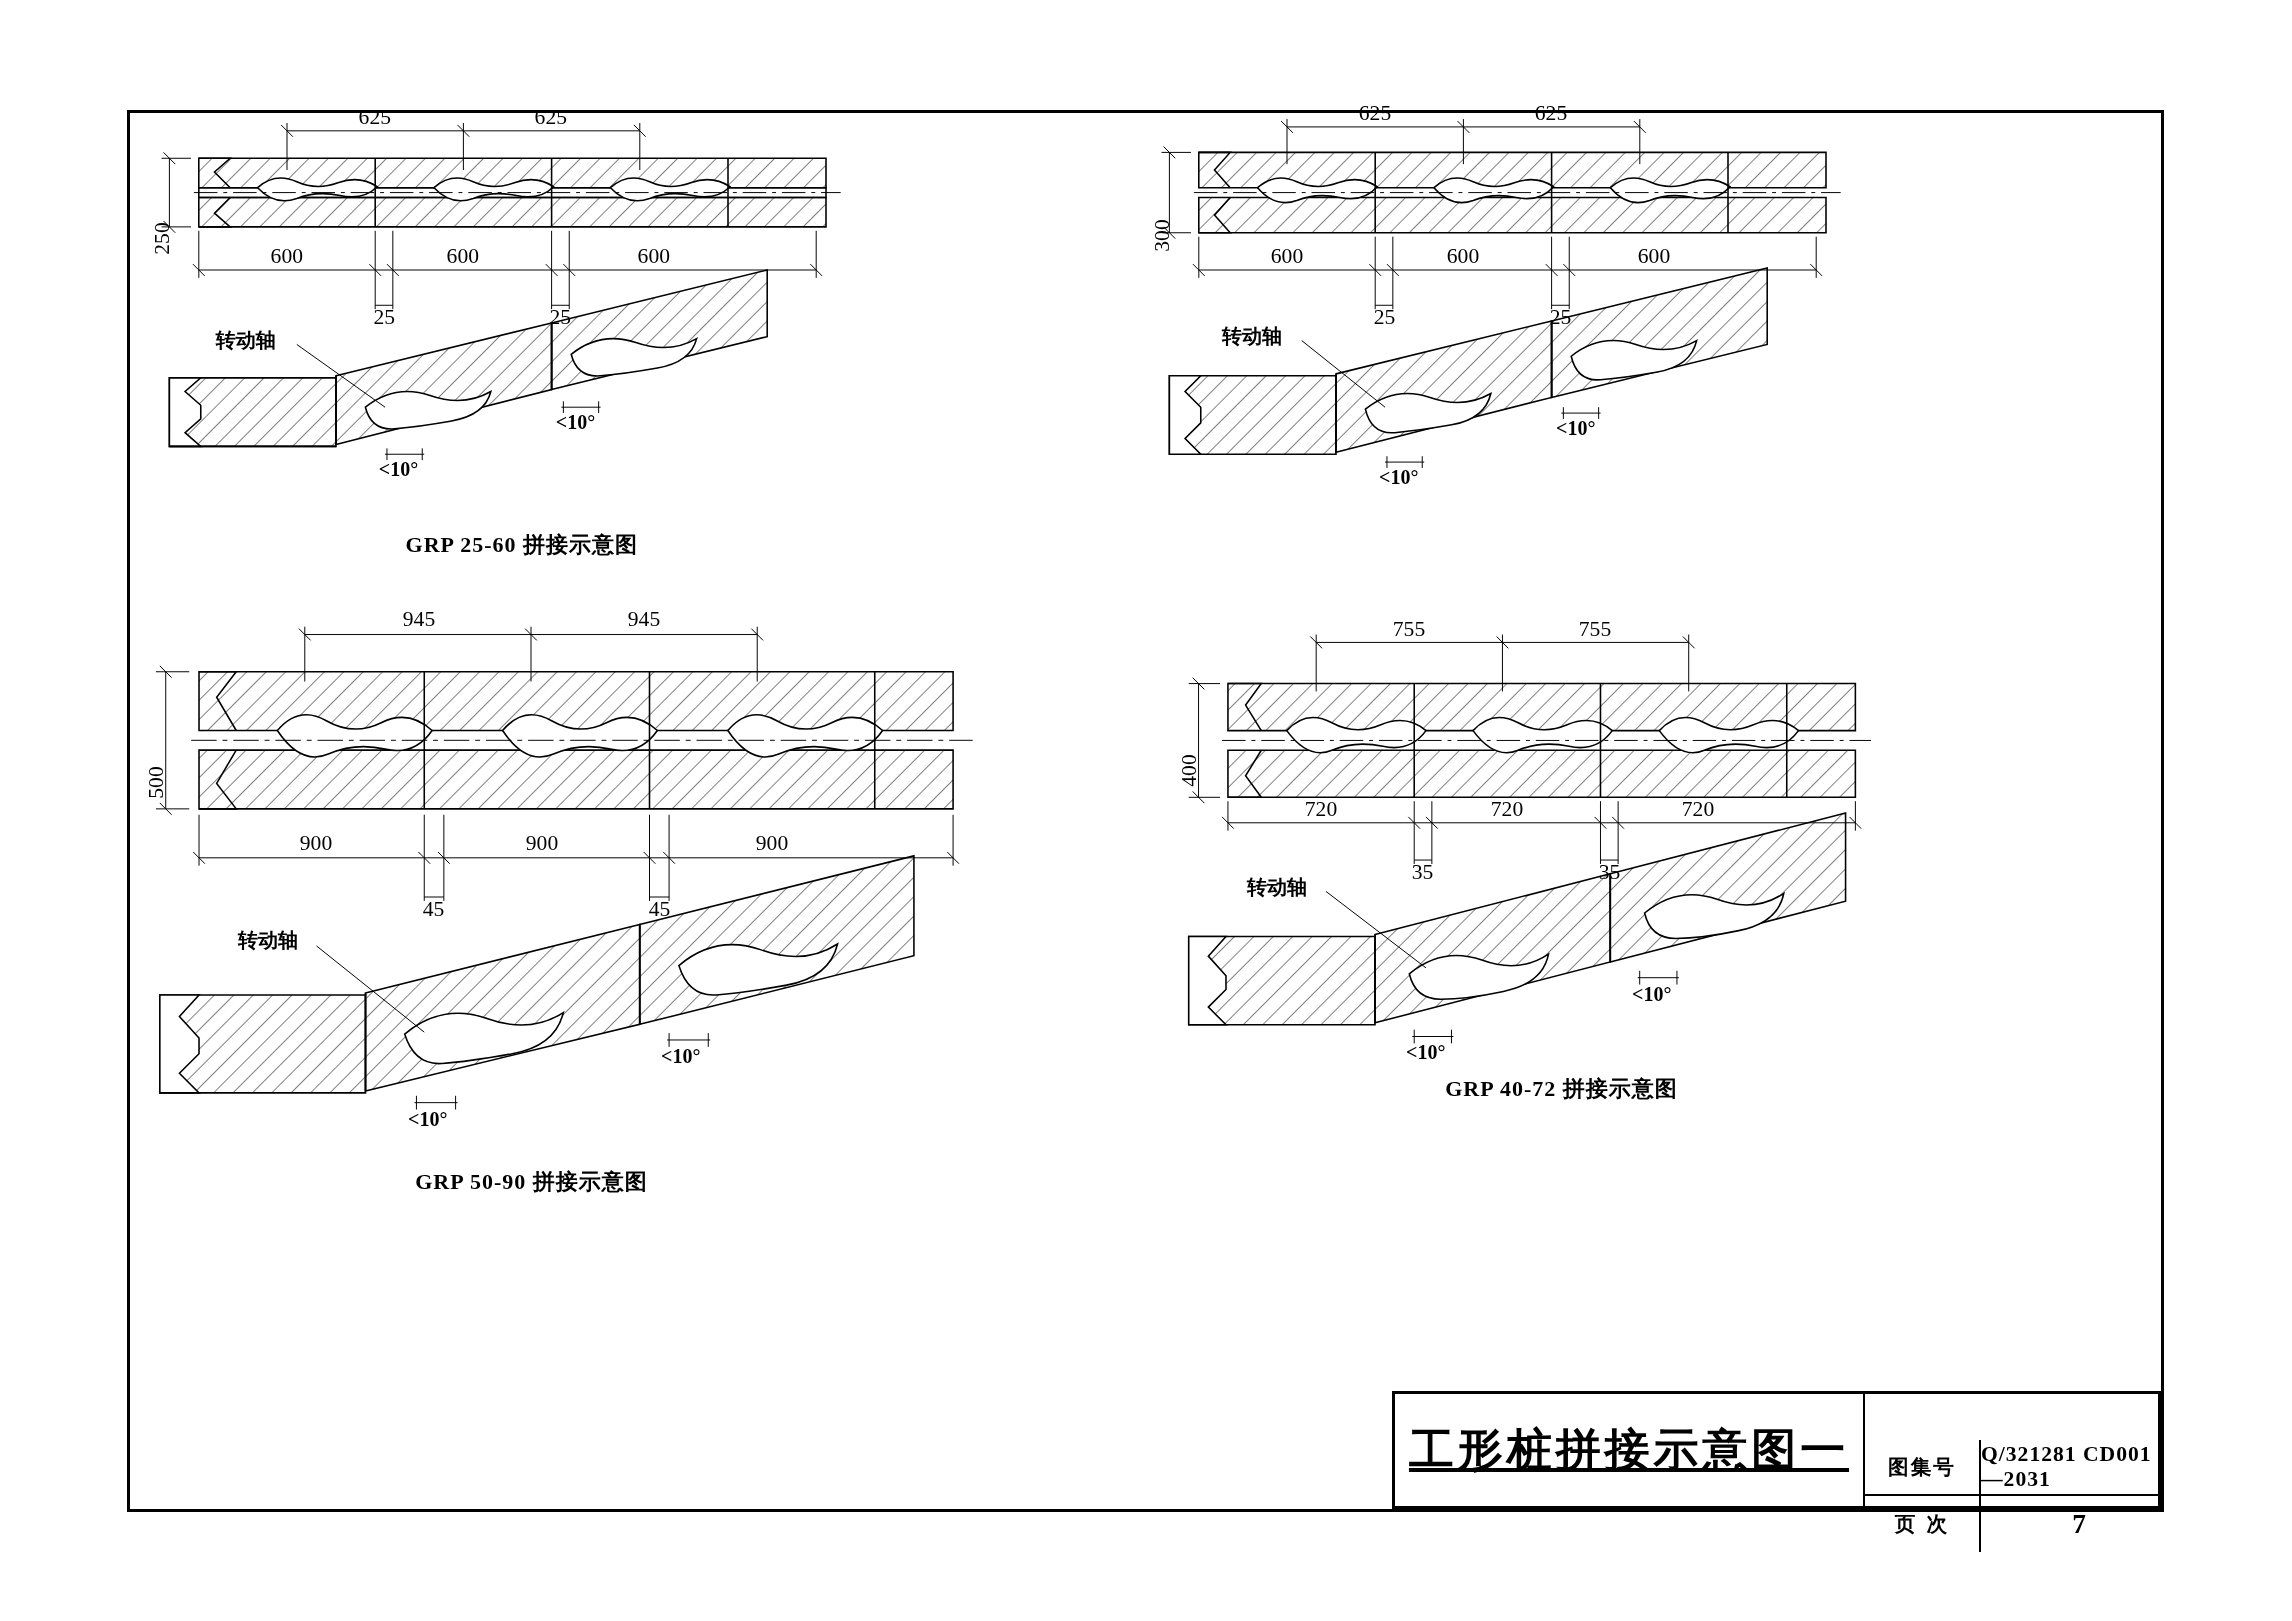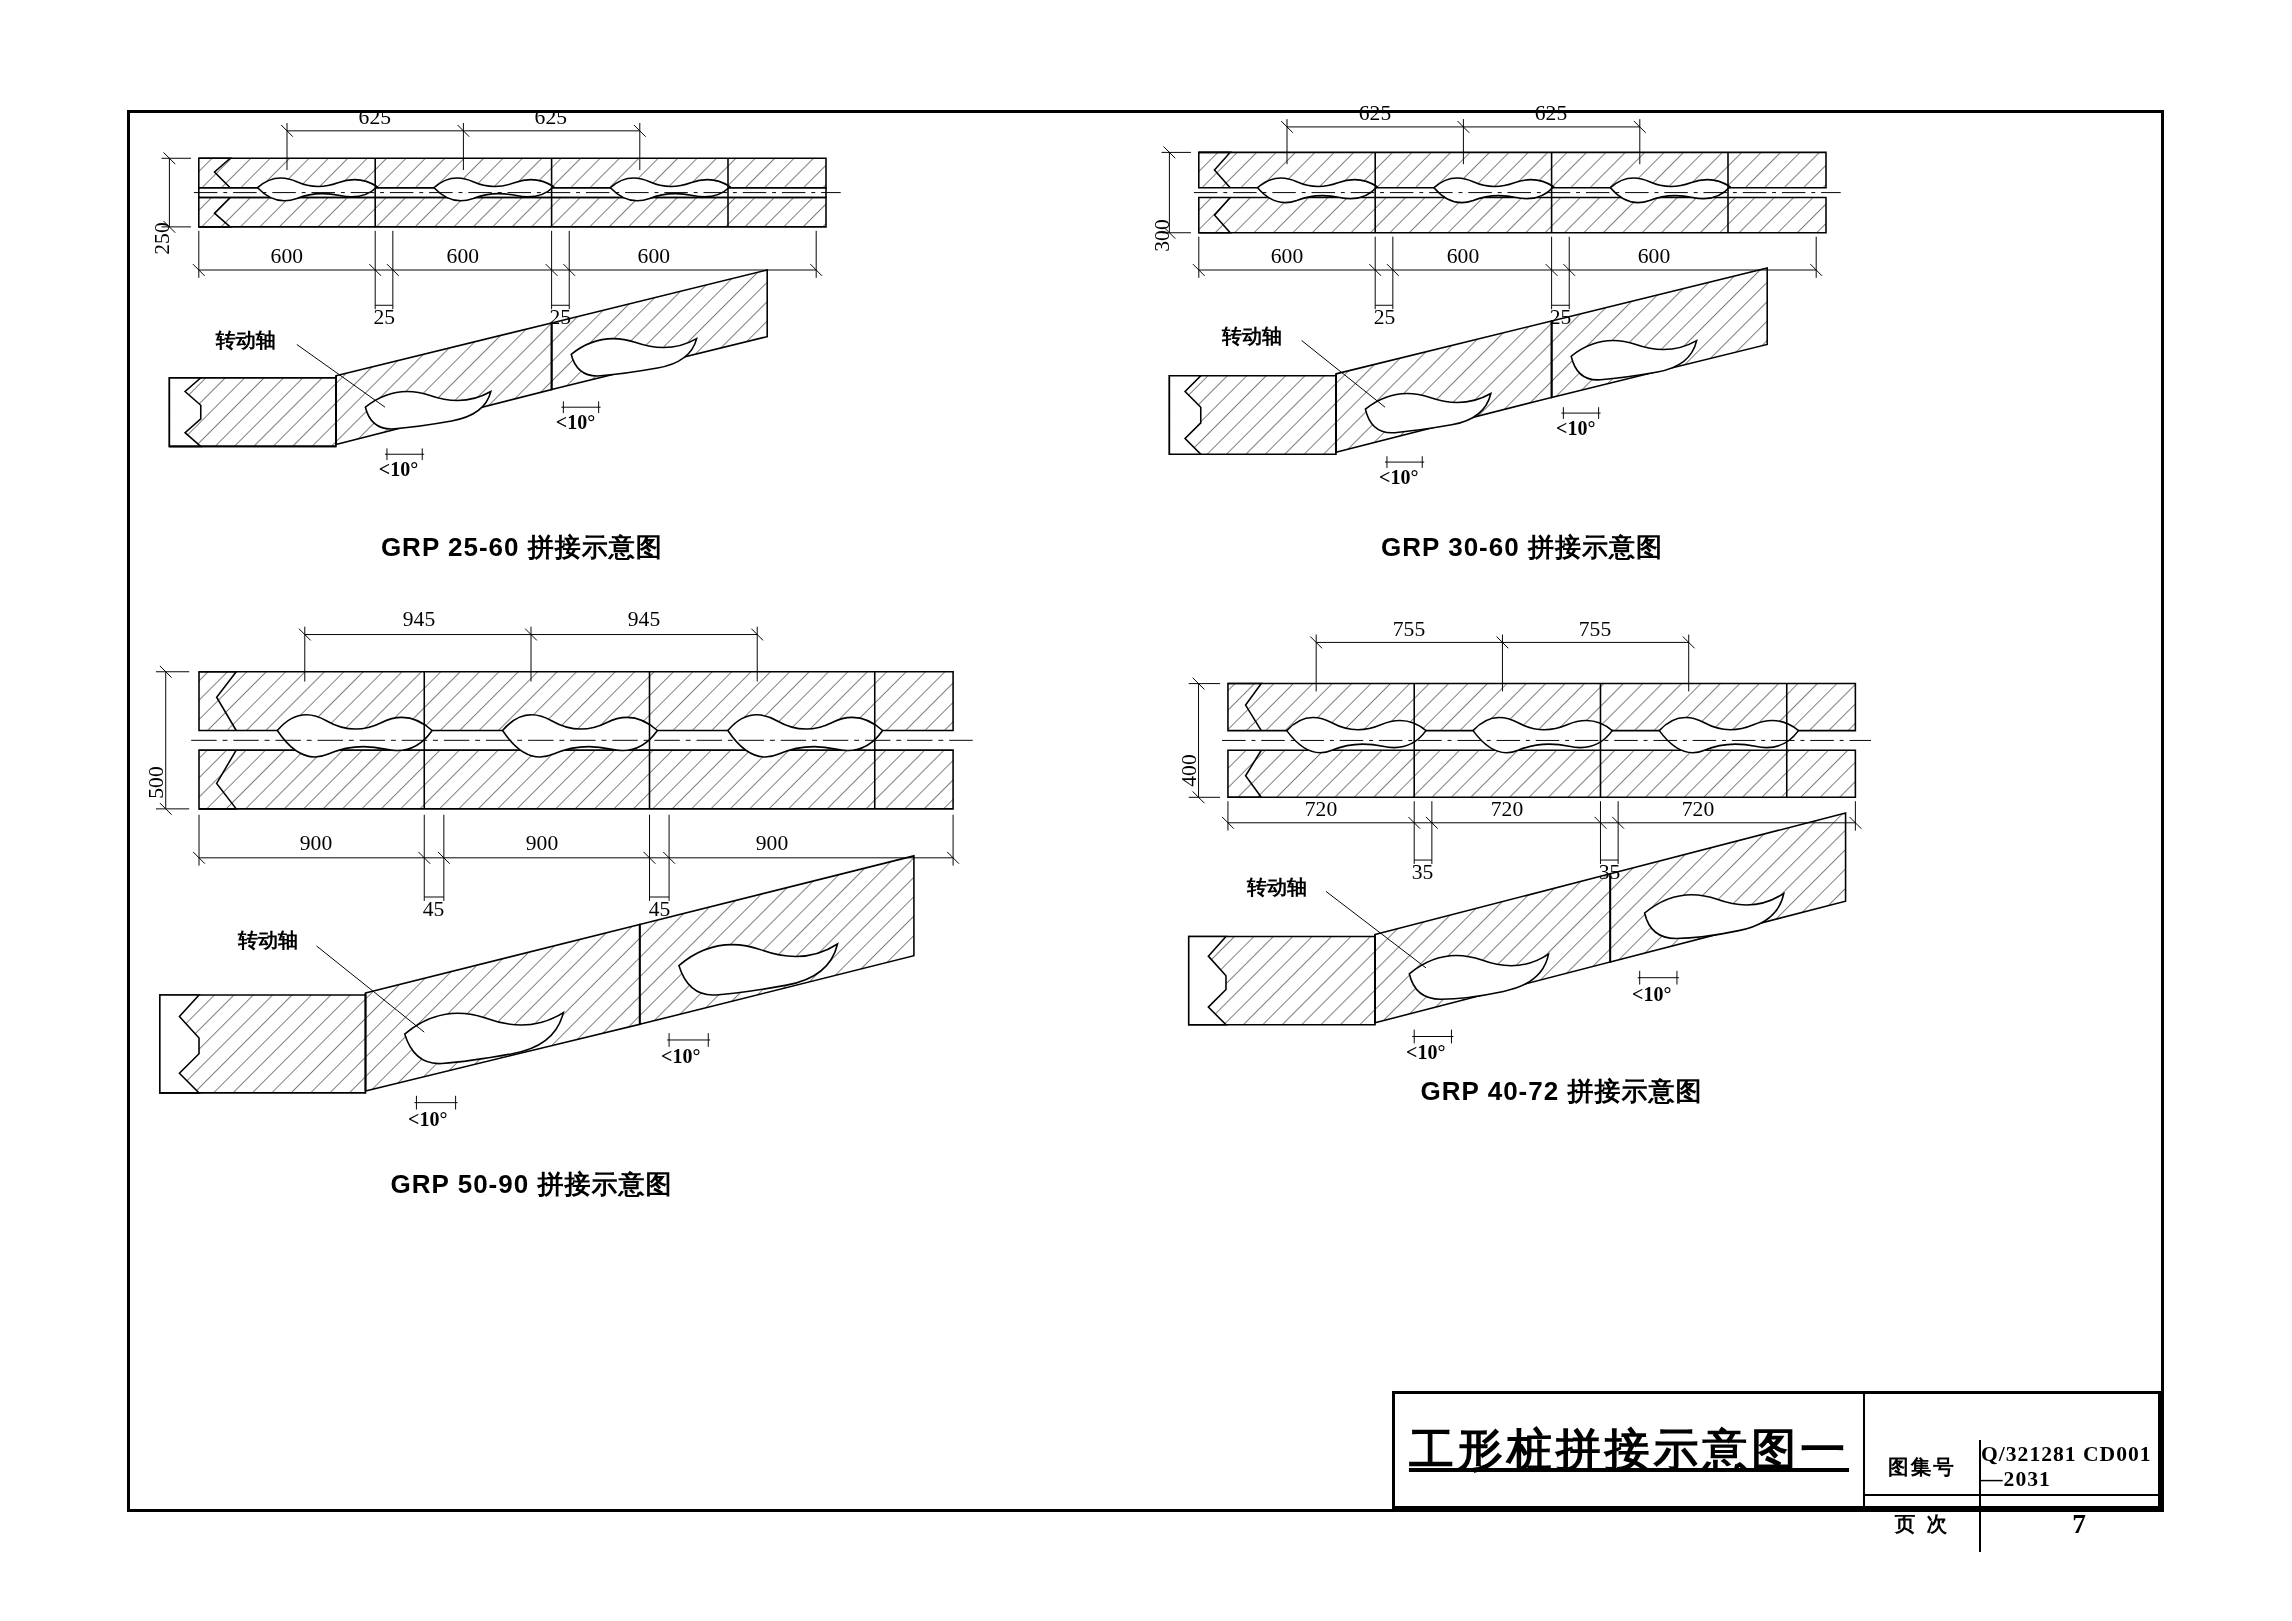--- a/index.html
+++ b/index.html
@@ -1,21 +1,21 @@
 <!DOCTYPE html>
 <html><head>
 <meta charset="utf-8">
 <style>
   html,body{margin:0;padding:0;background:#ffffff;}
   body{width:2293px;height:1621px;font-family:"Liberation Serif",serif;color:#000;}
   .sheet{position:relative;width:2293px;height:1621px;background:#fff;}
   .frame{position:absolute;left:127px;top:110px;width:2037px;height:1402px;border:3.9px solid #000;box-sizing:border-box;}
   .panel{position:absolute;}
   svg{display:block;}
-  .cap{position:absolute;text-align:center;font-size:26px;font-weight:bold;letter-spacing:1px;font-family:Liberation Sans, sans-serif;}
+  .cap{position:absolute;text-align:center;font-size:22px;font-weight:bold;letter-spacing:1px;font-family:Liberation Serif, serif;}
   .dim{font-size:21.6px;font-family:"Liberation Serif",serif;}
   .titleblock{position:absolute;right:0px;bottom:0px;width:769px;height:118px;border:3.9px solid #000;box-sizing:border-box;background:#fff;}
   .tb-left{position:absolute;left:0;top:0;width:470px;height:100%;display:flex;align-items:center;justify-content:center;border-right:2.9px solid #000;box-sizing:border-box;}
   .tb-left span{font-size:45px;font-weight:bold;letter-spacing:3.9px;text-decoration:underline;}
   .tb-right{position:absolute;left:470px;top:0;right:0;height:100%;margin-top:46px;}
   .tb-row{position:absolute;left:0;right:0;height:50%;box-sizing:border-box;display:flex;}
   .tb-row.top{top:0;border-bottom:2.9px solid #000;}
   .tb-row.bot{top:50%;gap:20px;}
   .tb-c1{width:116px;border-right:2.9px solid #000;box-sizing:border-box;display:flex;align-items:center;justify-content:center;font-size:20.6px;font-weight:bold;letter-spacing:2px;}
   .tb-c2{flex:1;display:flex;align-items:center;justify-content:center;font-size:21.6px;font-weight:bold;letter-spacing:1px;}
@@ -227,21 +227,20 @@
       <div class="dim" style="position:absolute;left:196px;top:-11.8px;width:78px;text-align:center;">625</div>
       <div class="dim" style="position:absolute;left:372px;top:-11.8px;width:78px;text-align:center;">625</div>
       <div class="dim" style="position:absolute;left:108px;top:131px;width:78px;text-align:center;">600</div>
       <div class="dim" style="position:absolute;left:284px;top:131px;width:78px;text-align:center;">600</div>
       <div class="dim" style="position:absolute;left:475px;top:131px;width:78px;text-align:center;">600</div>
       <div class="dim" style="position:absolute;left:215px;top:192px;width:59px;text-align:center;">25</div>
       <div class="dim" style="position:absolute;left:391px;top:192px;width:59px;text-align:center;">25</div>
       <div class="lbl zh" style="position:absolute;left:82px;top:210px;font-weight:bold;">转动轴</div>
       <div class="lbl" style="position:absolute;left:239px;top:353px;font-weight:bold;">&lt;10°</div>
       <div class="lbl" style="position:absolute;left:416px;top:304px;font-weight:bold;">&lt;10°</div>
-      <div class="cap" style="left:127px;top:417px;width:510px;">GRP 30-60 拼接示意图</div>
     </div>
 
     <div class="panel" style="left:0px;top:500px;width:1039px;height:627px;">
       <svg width="1039" height="568" viewBox="0 0 1060 580">
         <g stroke="#000" fill="none" stroke-width="1.6">
           <g>
             <path d="M70,60 L840,60 L840,120 L70,120 Z" fill="url(#h1)"></path>
             <path d="M70,140 L840,140 L840,200 L70,200 Z" fill="url(#h1)"></path>
             <path d="M150,120 q22,-26 50,-10 q28,16 56,2 q28,-14 52,8 q-18,26 -48,19 q-30,-7 -58,5 q-28,12 -52,-24 Z" fill="#fff"></path>
             <path d="M380,120 q22,-26 50,-10 q28,16 56,2 q28,-14 52,8 q-18,26 -48,19 q-30,-7 -58,5 q-28,12 -52,-24 Z" fill="#fff"></path>

